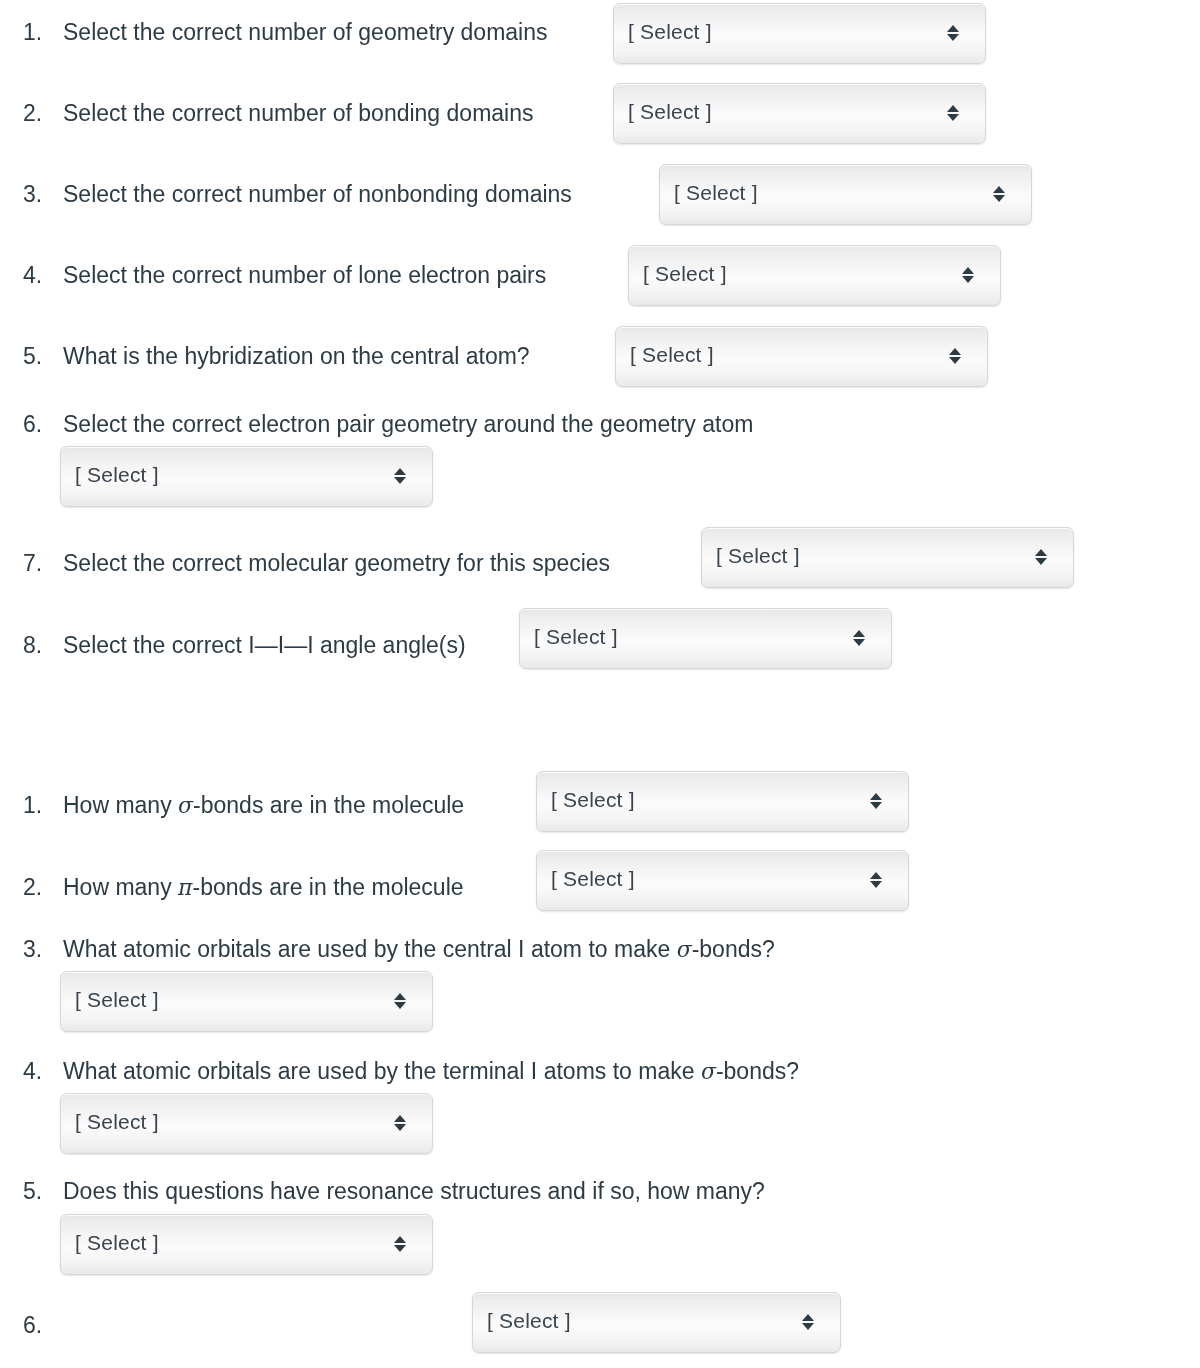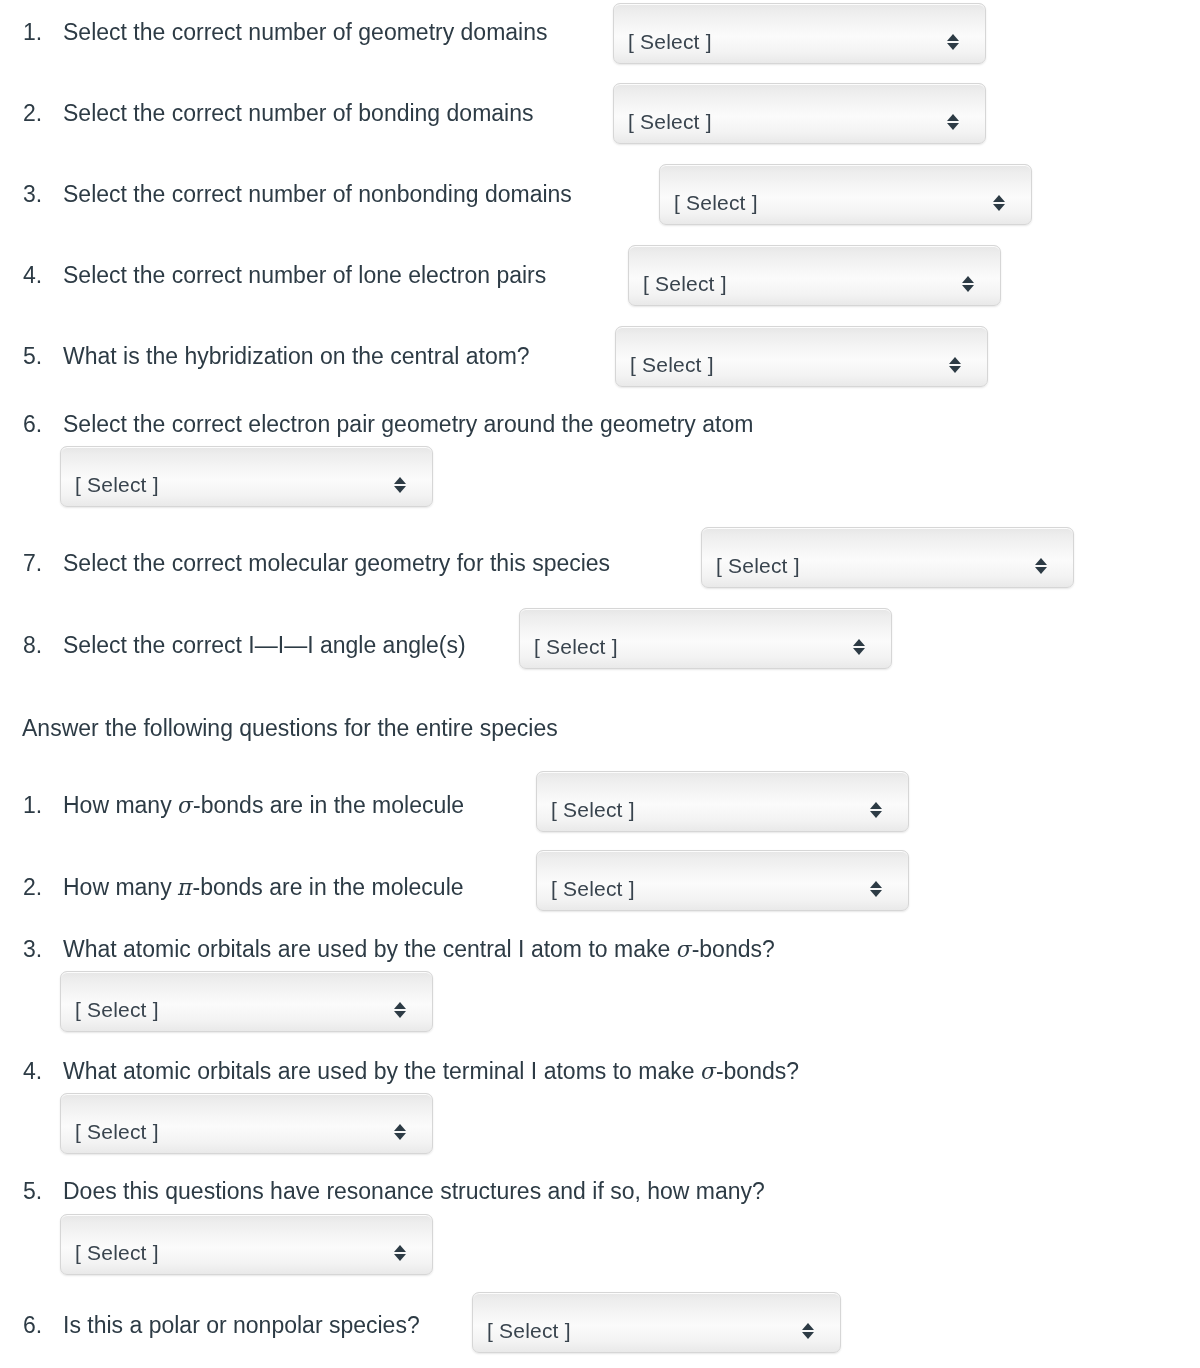--- a/index.html
+++ b/index.html
@@ -69,21 +69,21 @@
     background: linear-gradient(to bottom,
                 #e6e6e6 0%,
                 #ededed 12%,
                 #f6f6f6 38%,
                 #fbfbfb 55%,
                 #f3f3f3 82%,
                 #e9e9e9 100%);
     box-shadow: 0 1px 2px rgba(0,0,0,0.10),
                 inset 0 1px 0 rgba(255,255,255,0.85);
     display: flex;
-    align-items: center;
+    align-items: flex-start;
     padding: 16px 10px 0 14px;
     cursor: default;
   }
   .sellabel {
     font-size: 21px;
     line-height: 24px;
     color: #39444e;
     letter-spacing: 0.2px;
     flex: 1 1 auto;
     white-space: nowrap;
@@ -207,21 +207,20 @@
     <span class="qtext">Select the correct I—I—I angle angle(s)</span>
   </div>
   <div class="selwrap" style="left:519px; top:608px; width:373px;">
     <span class="sellabel">[ Select ]</span>
     <span class="selarrows">
         <span class="tri up"></span>
         <span class="tri down"></span>
       </span>
   </div>
 
-  <div class="section-heading" style="left:22px; top:713px;">Answer the following questions for the entire species</div>
 
   <div class="qrow" style="left:23px; top:790px;">
     <span class="qnum">1.</span>
     <span class="qtext"><span>How many </span><span class="gk">σ</span><span>-bonds are in the molecule</span></span>
   </div>
   <div class="selwrap" style="left:536px; top:771px; width:373px;">
     <span class="sellabel">[ Select ]</span>
     <span class="selarrows">
         <span class="tri up"></span>
         <span class="tri down"></span>
@@ -271,21 +270,20 @@
   <div class="selwrap" style="left:60px; top:1214px; width:373px;">
     <span class="sellabel">[ Select ]</span>
     <span class="selarrows">
         <span class="tri up"></span>
         <span class="tri down"></span>
       </span>
   </div>
 
   <div class="qrow" style="left:23px; top:1310px;">
     <span class="qnum">6.</span>
-    <span class="qtext">Is this a polar or nonpolar species?</span>
   </div>
   <div class="selwrap" style="left:472px; top:1292px; width:369px;">
     <span class="sellabel">[ Select ]</span>
     <span class="selarrows">
         <span class="tri up"></span>
         <span class="tri down"></span>
       </span>
   </div>
 
 </div>

